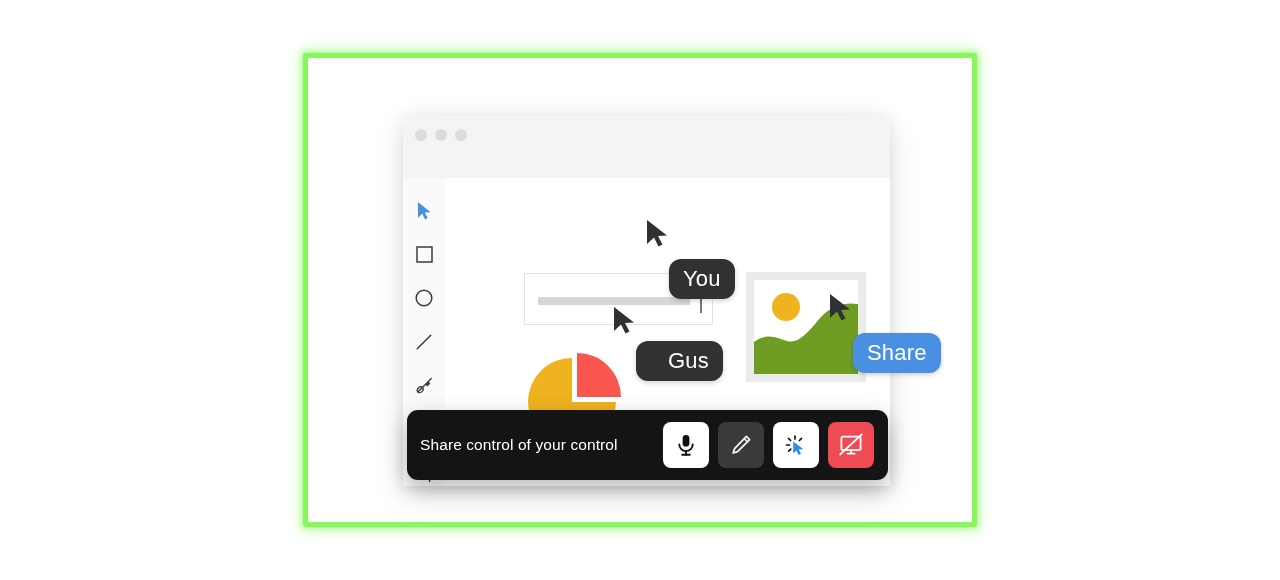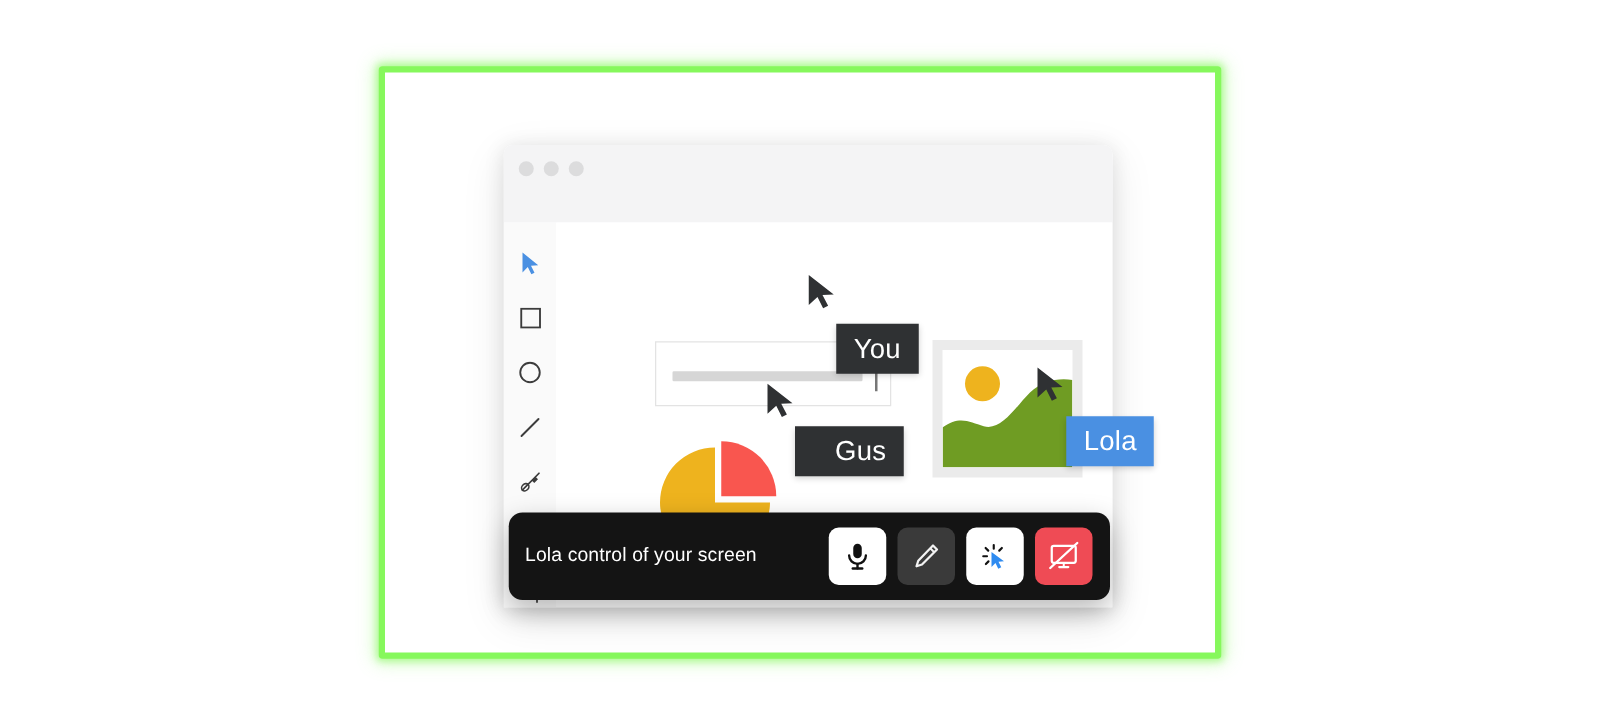--- a/index.html
+++ b/index.html
@@ -155,21 +155,21 @@
   #cursor-you  { left: 645px; top: 218px; }
   #cursor-gus  { left: 612px; top: 305px; }
   #cursor-lola { left: 828px; top: 292px; }
 
   
   .name-badge {
     position: absolute;
     display: flex;
     align-items: center;
     justify-content: center;
-    border-radius: 0;
+    border-radius: 12px;
     color: #ffffff;
     font-size: 22px;
     letter-spacing: 0.2px;
     box-shadow: 0 2px 5px rgba(0,0,0,0.18);
     padding: 0 14px;
     height: 40px;
     white-space: nowrap;
   }
   #badge-you  { left: 669px; top: 259px; background: #2f3133; }
   #badge-gus  { left: 636px; top: 341px; background: #2f3133; padding-left: 32px; }
@@ -305,25 +305,25 @@
   </svg>
   <svg class="cursor" id="cursor-gus" viewBox="0 0 26 30">
     <path d="M2 2 L2 26 L9 19.5 L13.5 28.5 L17.5 26.5 L13 18 L22 17.5 Z" fill="#2f3133"></path>
   </svg>
   <svg class="cursor" id="cursor-lola" viewBox="0 0 26 30">
     <path d="M2 2 L2 26 L9 19.5 L13.5 28.5 L17.5 26.5 L13 18 L22 17.5 Z" fill="#2f3133"></path>
   </svg>
 
   <div class="name-badge" id="badge-you">You</div>
   <div class="name-badge" id="badge-gus">Gus</div>
-  <div class="name-badge" id="badge-lola">Lola</div>
+  <div class="name-badge" id="badge-lola">Share</div>
 
   <div id="control-bar">
 
-    <span id="control-bar-label">Lola control of your screen</span>
+    <span id="control-bar-label">Share control of your control</span>
 
     <div class="bar-btn light">
       <svg width="22" height="24" viewBox="0 0 22 24">
         <rect x="7.6" y="2" width="6.8" height="11.6" rx="3.4" fill="#111"></rect>
         <path d="M4.3 11.4 a6.7 6.7 0 0 0 13.4 0" fill="none" stroke="#111" stroke-width="1.9" stroke-linecap="round"></path>
         <line x1="11" y1="18.2" x2="11" y2="21.6" stroke="#111" stroke-width="1.9" stroke-linecap="round"></line>
         <line x1="7.2" y1="21.8" x2="14.8" y2="21.8" stroke="#111" stroke-width="1.9" stroke-linecap="round"></line>
       </svg>
     </div>
 

